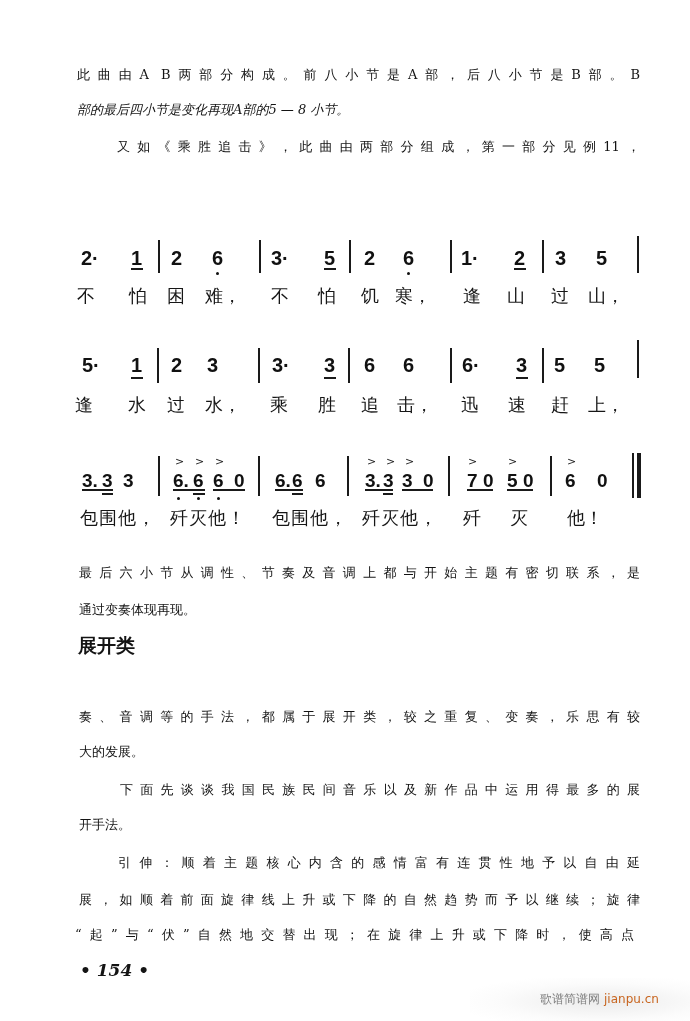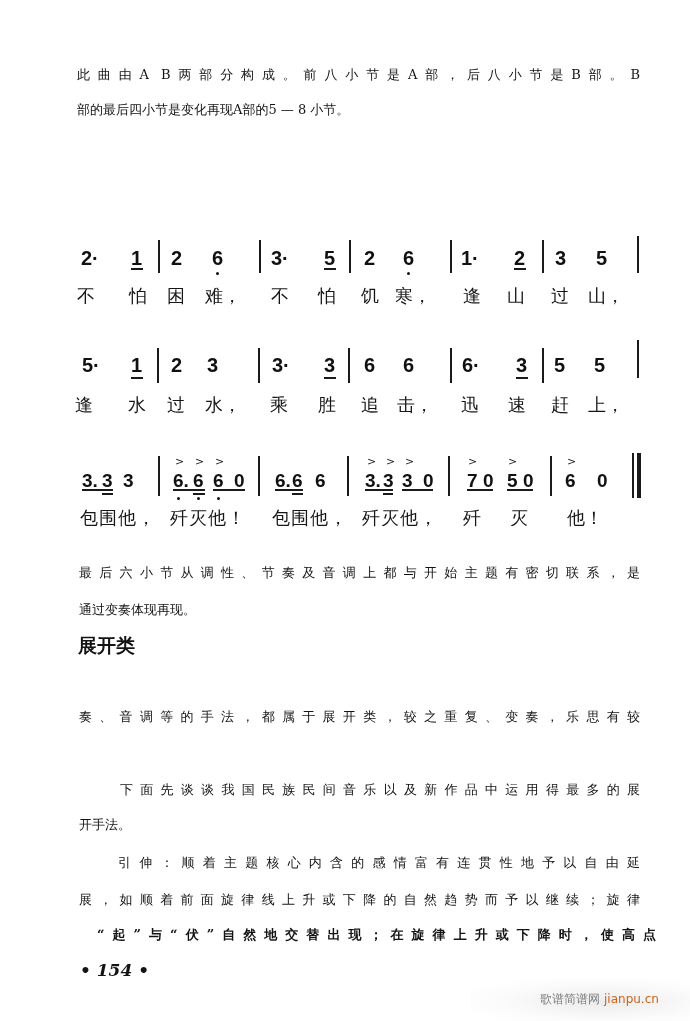--- a/index.html
+++ b/index.html
@@ -80,21 +80,22 @@
     color: #808080;
   }
   .wm .dom { color: #c8651f; margin-left: 4px; }
 </style>
 </head>
 <body>
 
 <div id="page">
 
   <div class="tl j" style="top:64px;left:77px;width:563px;">此曲由A B两部分构成。前八小节是A部，后八小节是B部。B</div>
-  <div class="tl" style="top:99px;left:77px;width:563px;">部的最后四小节是变化再现A部的5 — 8 小节。</div>
+  <div class="tl" style="top:99px;left:77px;width:563px;font-style:italic;">部的最后四小节是变化再现A部的5 — 8 小节。</div>
+  <div class="tl j" style="top:136px;left:117px;width:523px;">又如《乘胜追击》，此曲由两部分组成，第一部分见例11，</div>
 
   <div>
 
     <div>
       <span class="n" style="left:81px;top:248px;">2·</span>
       <span class="n" style="left:131px;top:248px;">1</span>
       <span class="n" style="left:171px;top:248px;">2</span>
       <span class="n" style="left:212px;top:248px;">6</span>
       <span class="n" style="left:271px;top:248px;">3·</span>
       <span class="n" style="left:324px;top:248px;">5</span>
@@ -239,25 +240,26 @@
       <span class="ly" style="left:567px;top:508px;">他！</span>
     </div>
   </div>
 
   <div class="tl j" style="top:562px;left:79px;width:561px;">最后六小节从调性、节奏及音调上都与开始主题有密切联系，是</div>
   <div class="tl" style="top:599px;left:79px;width:561px;">通过变奏体现再现。</div>
 
   <div class="tl heading" style="top:634px;left:78px;width:200px;">展开类</div>
 
   <div class="tl j" style="top:706px;left:79px;width:561px;">奏、音调等的手法，都属于展开类，较之重复、变奏，乐思有较</div>
+  <div class="tl" style="top:741px;left:79px;width:561px;">大的发展。</div>
   <div class="tl j" style="top:779px;left:120px;width:520px;">下面先谈谈我国民族民间音乐以及新作品中运用得最多的展</div>
   <div class="tl" style="top:814px;left:79px;width:561px;">开手法。</div>
   <div class="tl j" style="top:852px;left:118px;width:522px;">引伸：顺着主题核心内含的感情富有连贯性地予以自由延</div>
   <div class="tl j" style="top:889px;left:79px;width:561px;">展，如顺着前面旋律线上升或下降的自然趋势而予以继续；旋律</div>
-  <div class="tl j" style="top:924px;left:97px;width:559px;font-weight:bold;">“起”与“伏”自然地交替出现；在旋律上升或下降时，使高点</div>
+  <div class="tl j" style="top:924px;left:75px;width:559px;">“起”与“伏”自然地交替出现；在旋律上升或下降时，使高点</div>
 
   <div class="pageno">• 154 •</div>
 
   <div class="wm-bg"></div>
   <div class="wm">
     <span>歌谱简谱网</span><span class="dom">jianpu.cn</span>
   </div>
 
 </div>
 

